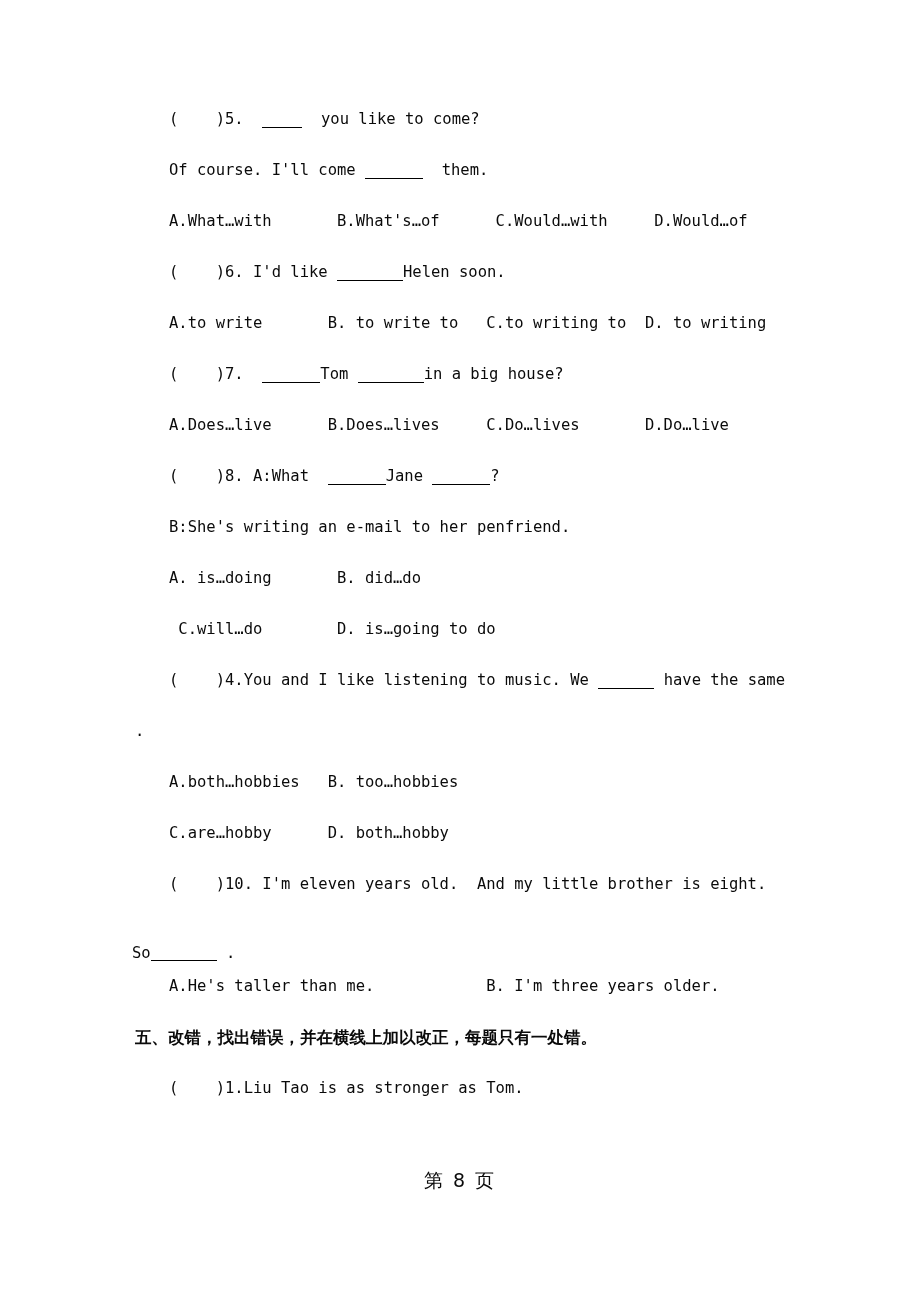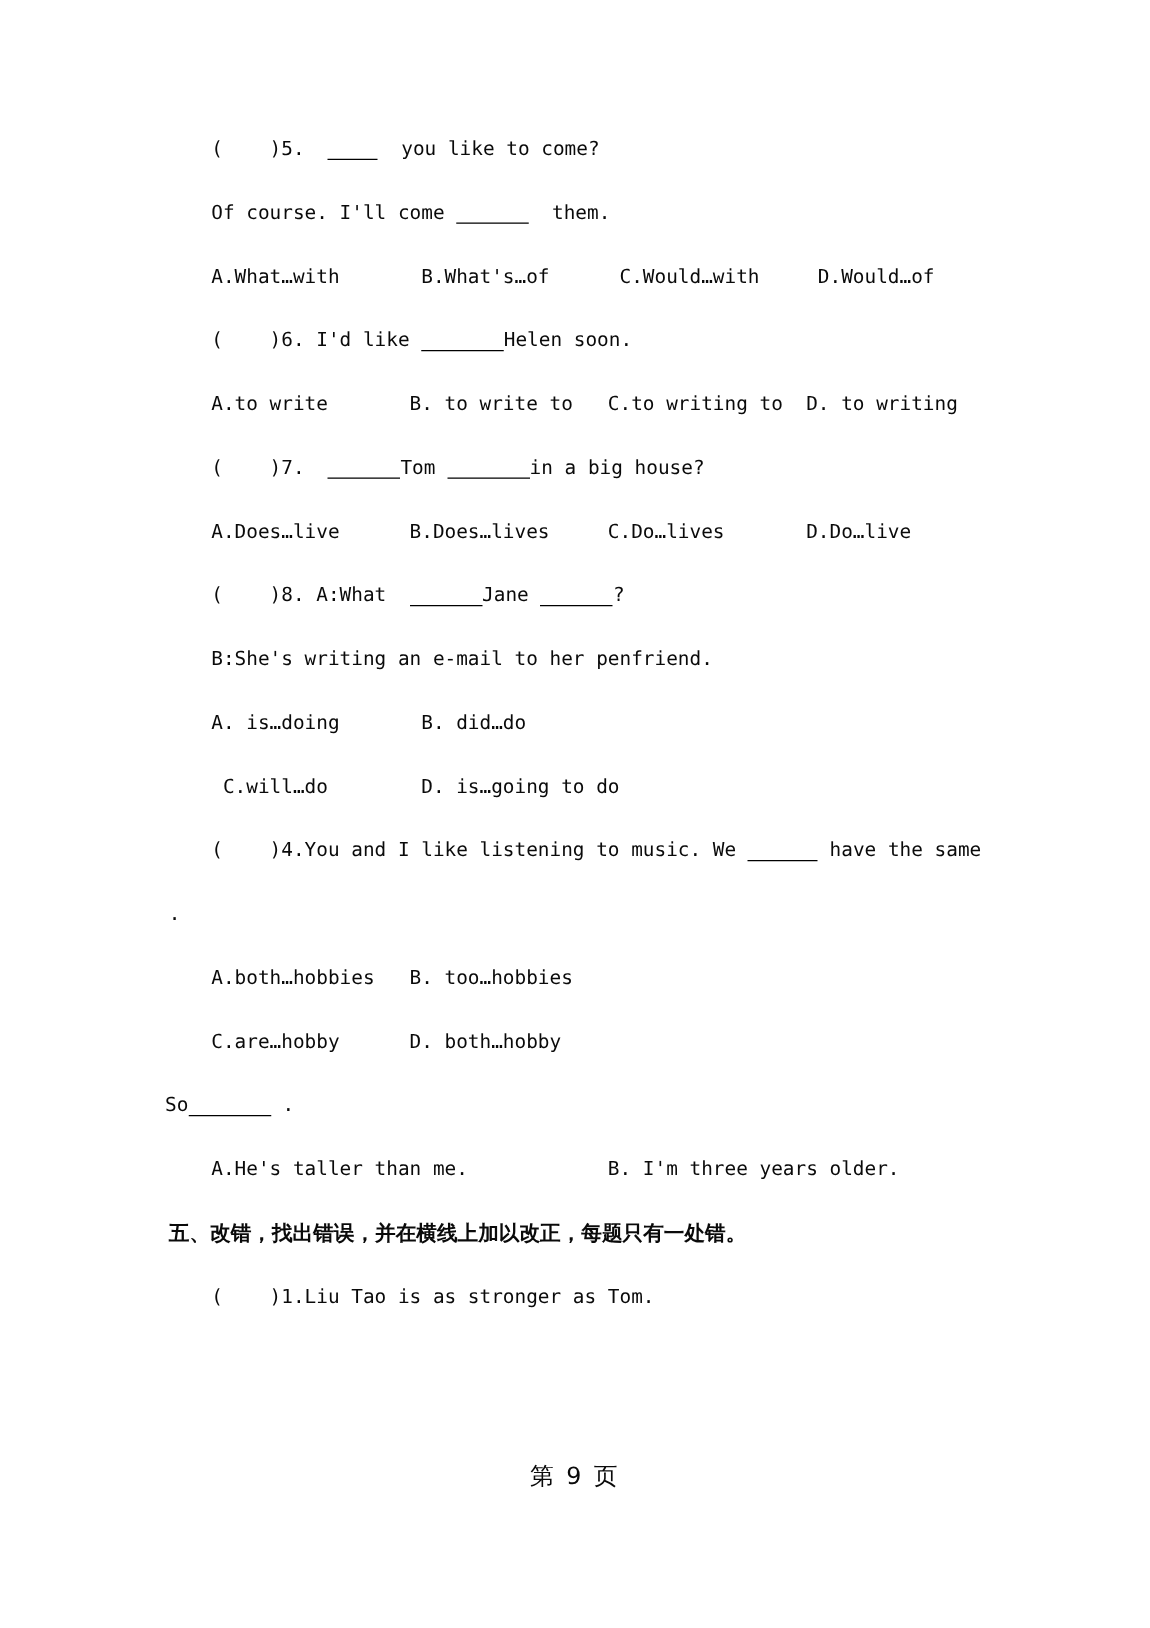--- a/index.html
+++ b/index.html
@@ -110,27 +110,28 @@
     <div class="line indent"> C.will…do        D. is…going to do</div>
 
     <div class="line indent"><span>(    )4.You and I like listening to music. We </span><span class="blank b-md"></span><span> have the same</span></div>
 
     <div class="line noindent"><span>.</span></div>
 
     <div class="line indent">A.both…hobbies   B. too…hobbies</div>
 
     <div class="line indent">C.are…hobby      D. both…hobby</div>
 
+    <div class="line indent">(    )10. I'm eleven years old.  And my little brother is eight.</div>
 
-    <div class="line noindent" style="margin-left:-3px;"><span>So</span><span class="blank b-lg"></span><span> .</span></div>
+    <div class="line noindent" style="margin-left:-3px;align-items:center;"><span>So</span><span class="blank b-lg"></span><span> .</span></div>
 
     <div class="line indent">A.He's taller than me.            B. I'm three years older.</div>
 
 
     <div class="line noindent cn">五、改错，找出错误，并在横线上加以改正，每题只有一处错。</div>
 
     <div class="line indent">(    )1.Liu Tao is as stronger as Tom.</div>
 
   </div>
 
-  <div class="footer">第 9 页</div>
+  <div class="footer">第 8 页</div>
 
 </div>
 
 </body></html>

